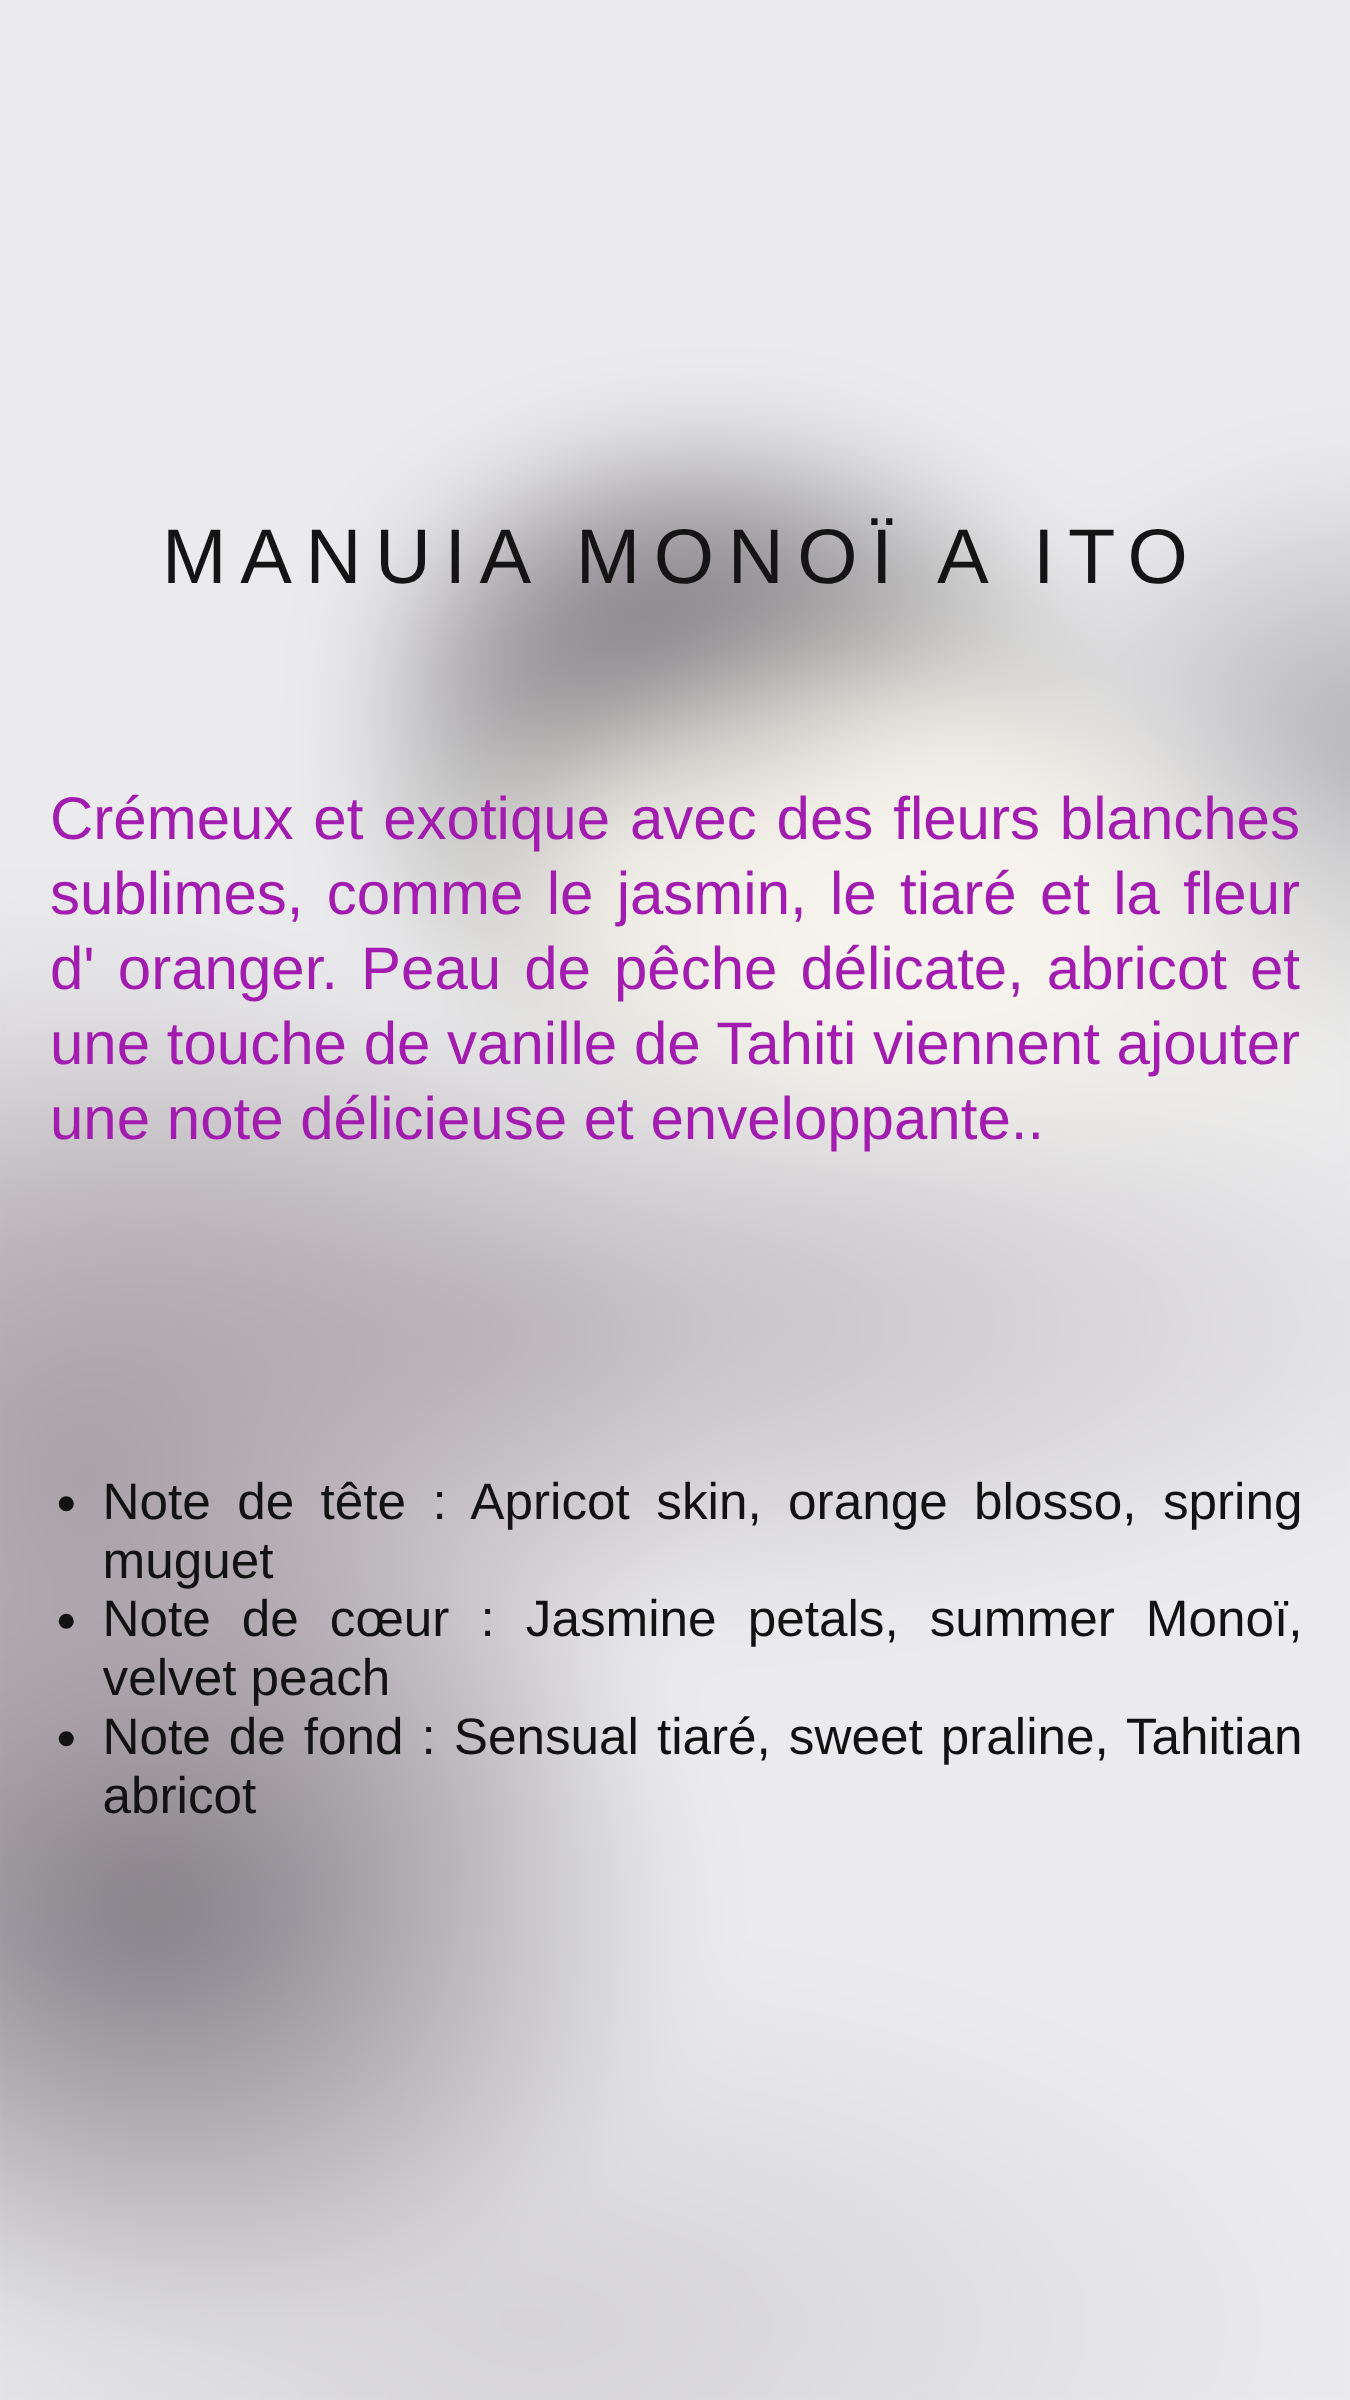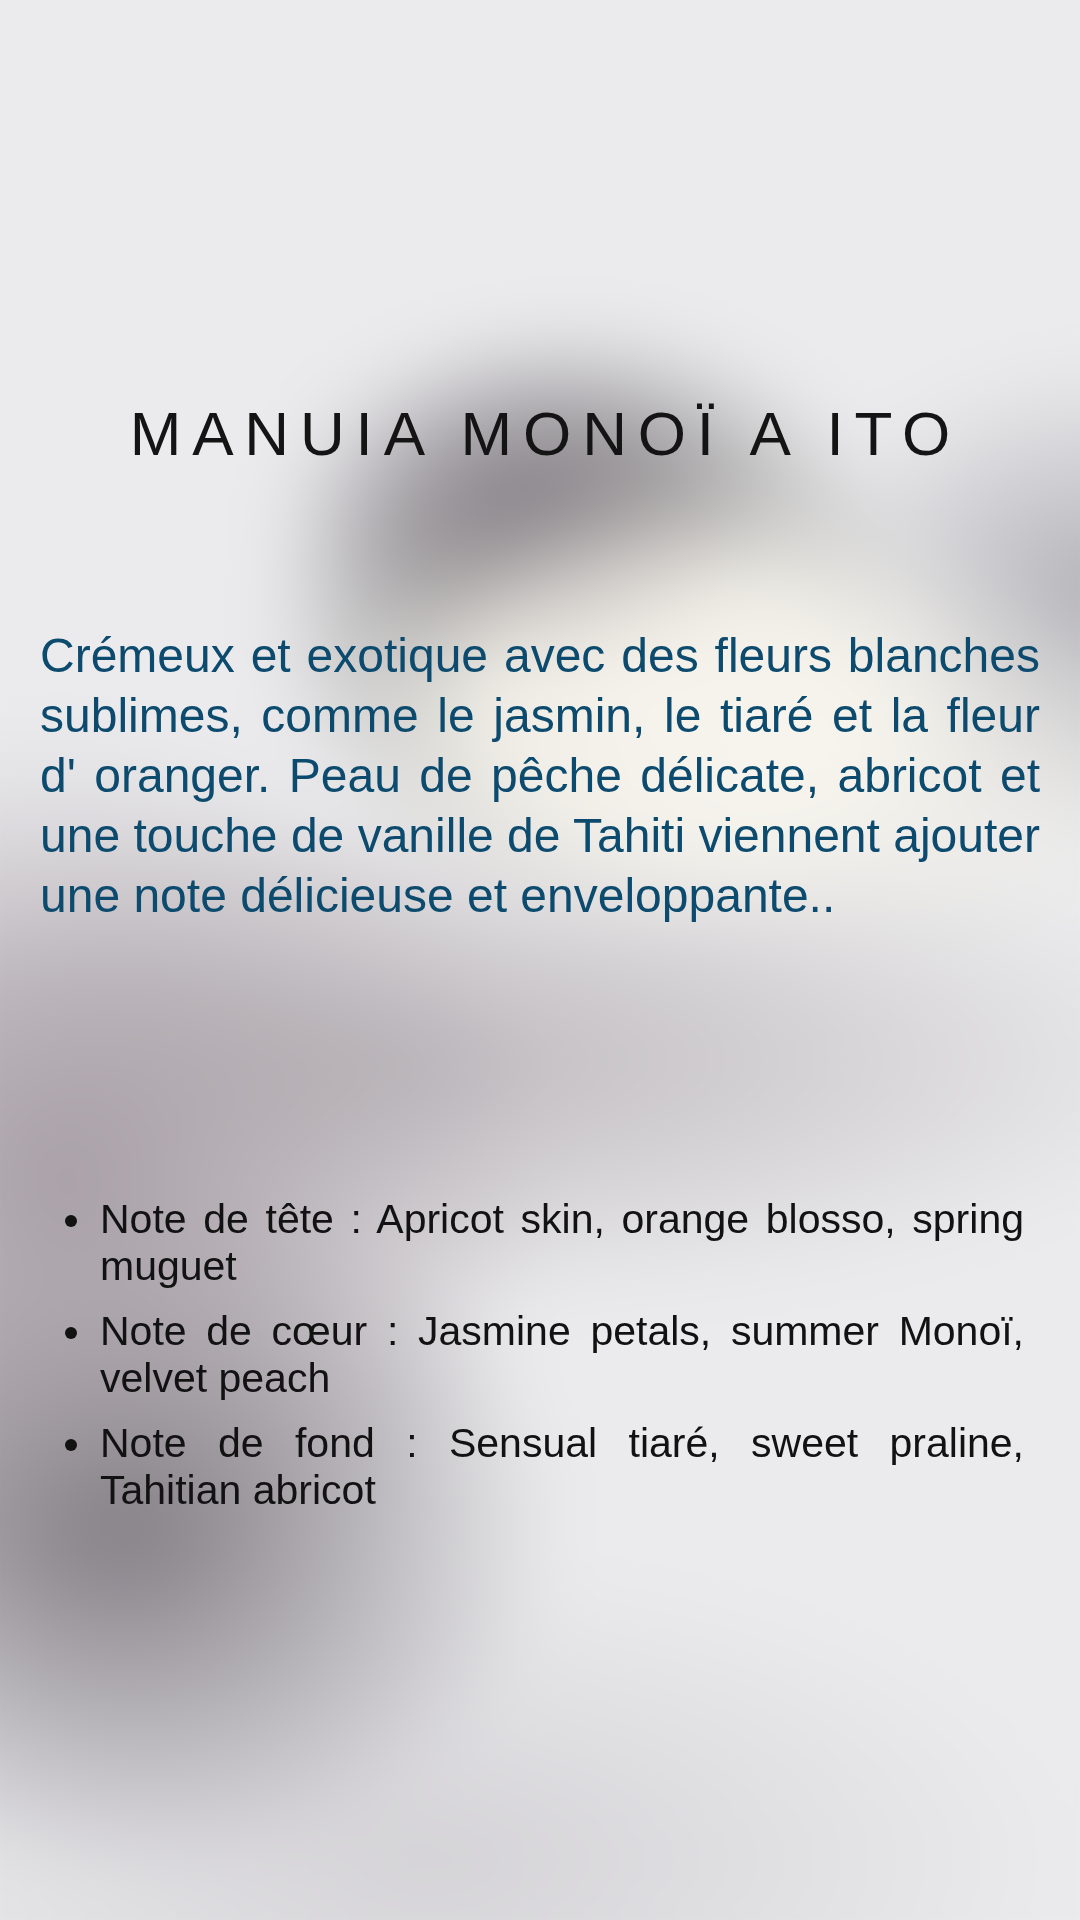--- a/index.html
+++ b/index.html
@@ -44,58 +44,58 @@
       
       radial-gradient(440px 350px at 200px 1600px, rgba(96,89,98,0.80) 0%, rgba(96,89,98,0) 100%),
       
       radial-gradient(650px 300px at 510px 1940px, rgba(196,193,198,0.60) 0%, rgba(196,193,198,0) 100%);
   }
   .title {
     position: absolute;
     top: 398px;
     left: 0;
     right: 0;
-    margin: 0;
+    margin: 12px;
     text-align: center;
     font-size: 62px;
     font-weight: 200;
     letter-spacing: 0.175em;
     text-indent: 0.175em;
     white-space: nowrap;
     color: #141414;
   }
   .description {
     position: absolute;
     top: 626px;
     left: 40px;
     right: 40px;
     margin: 0;
     font-size: 48px;
     line-height: 60px;
     font-weight: 300;
     text-align: justify;
-    color: #0c4a6e;
+    color: #a21caf;
   }
   .notes {
     position: absolute;
     top: 1178px;
     left: 44px;
     right: 38px;
     margin: 0;
     padding: 0 0 0 34px;
     list-style: disc outside;
     font-size: 41px;
     line-height: 47px;
     font-weight: 300;
     text-align: justify;
     color: #121212;
   }
   .notes li {
     padding-left: 4px;
-    margin: 18px;
+    margin: 0;
   }
 </style>
 </head>
 <body>
 
 <div class="canvas">
 
   <div class="bg"></div>
 
   <h1 class="title">MANUIA MONOÏ A ITO</h1>

